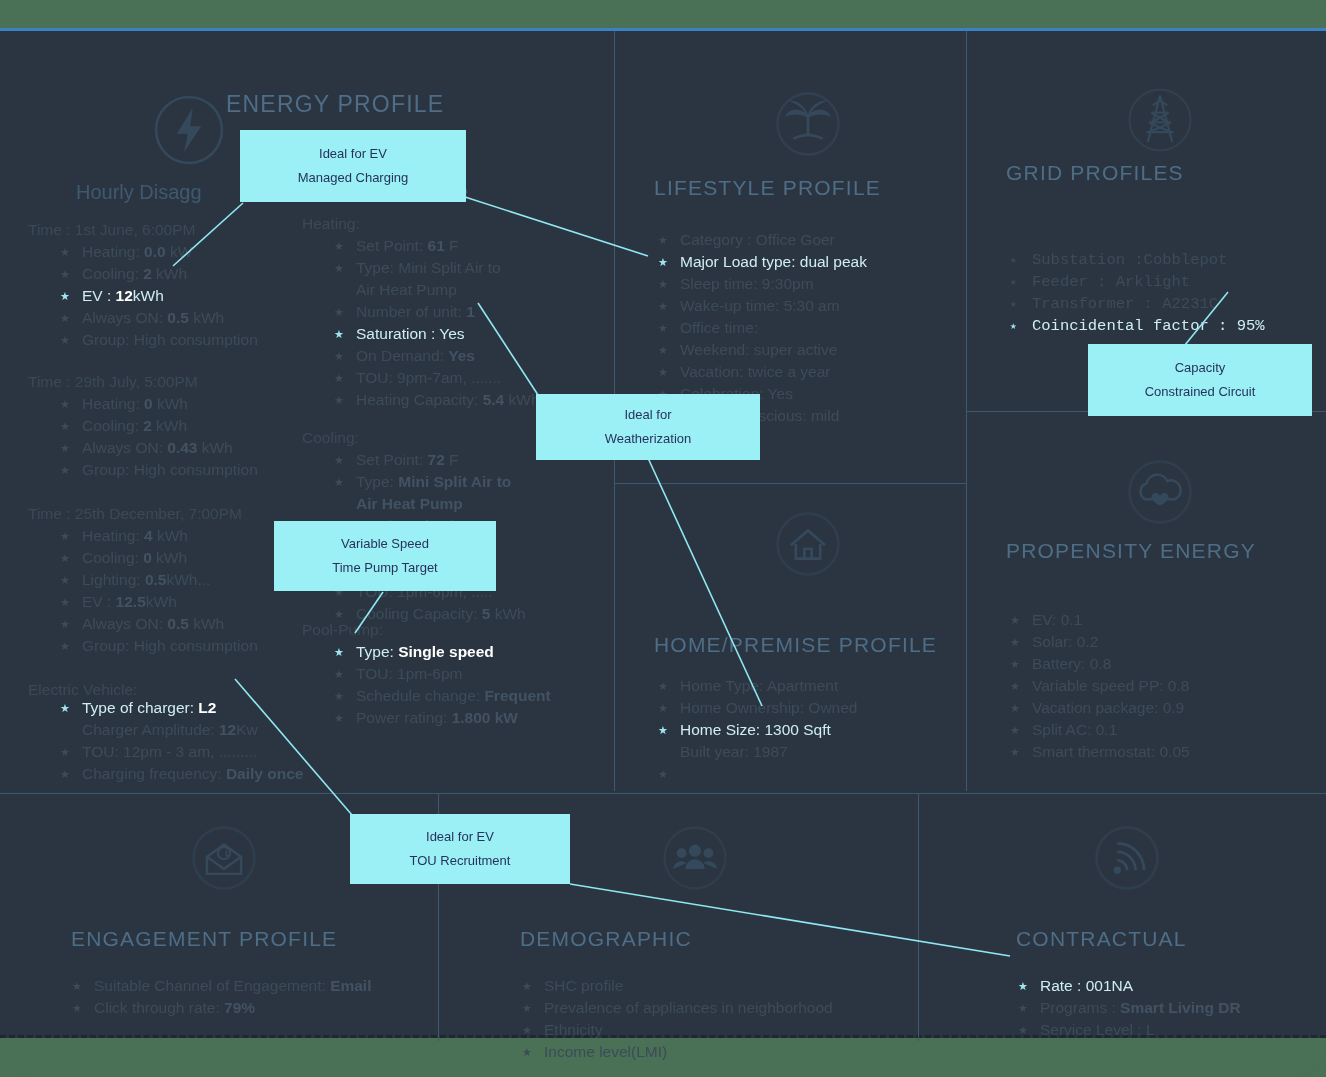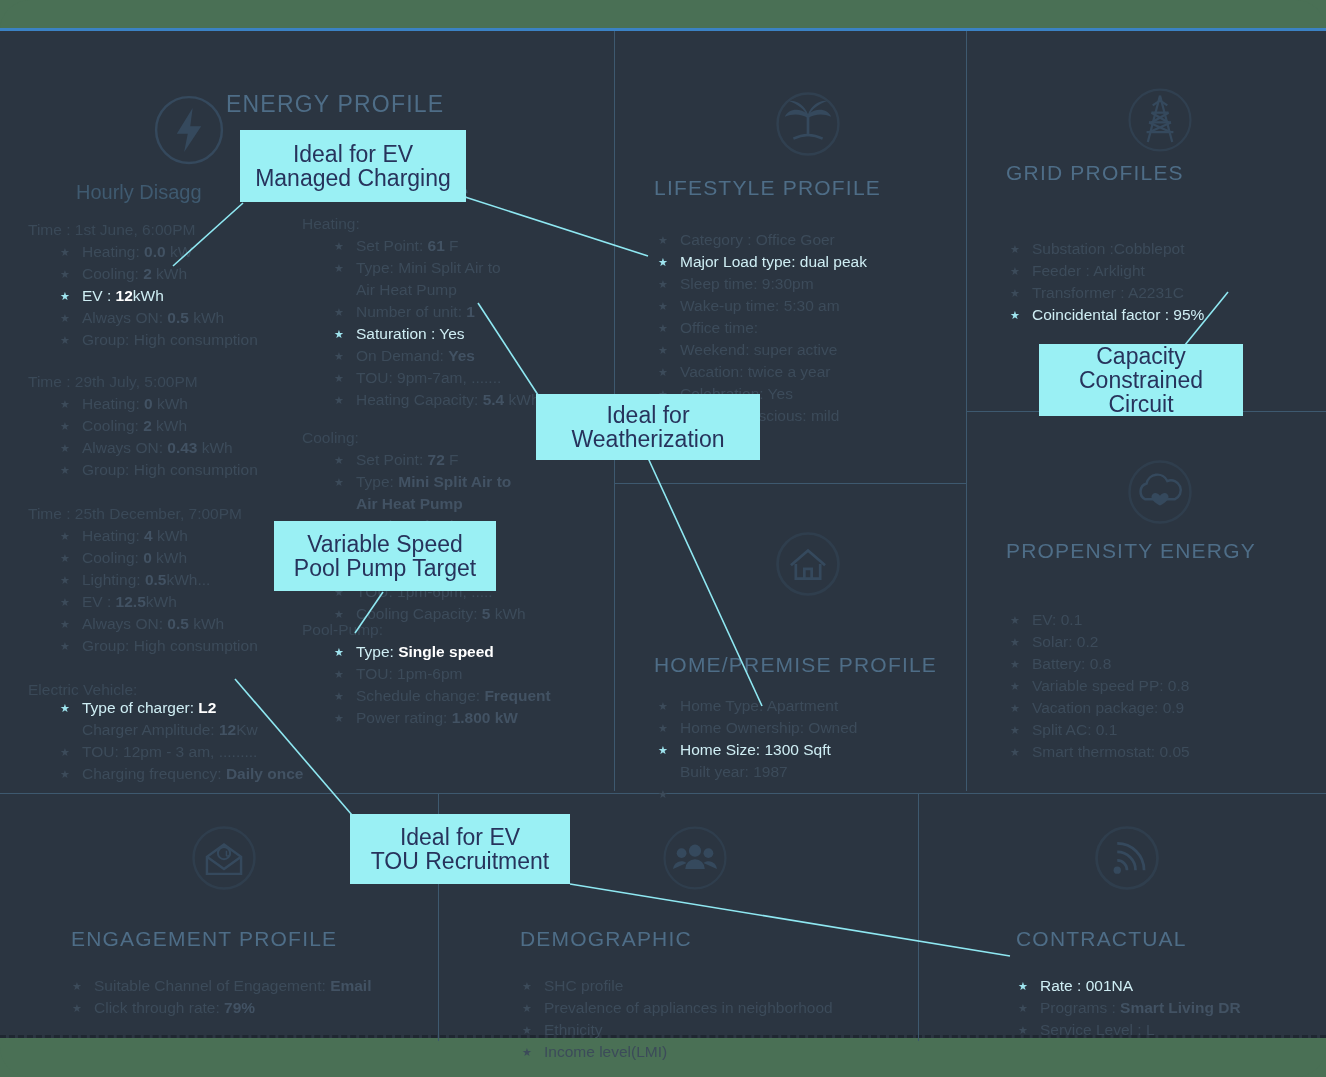--- a/index.html
+++ b/index.html
@@ -88,21 +88,21 @@
     line-height: 22px;
     color: #3a4958;
     white-space: nowrap;
   }
 
   
   .callout {
     position: absolute;
     background: #9af0f4;
     color: #27335c;
-    font-size: 23px;
+    font-size: 13px;
     line-height: 24px;
     text-align: center;
     display: flex;
     align-items: center;
     justify-content: center;
     z-index: 30;
     padding: 6px 10px;
   }
   .callout span { display: block; }
 
@@ -240,21 +240,21 @@
       <div class="card-icon" style="left:155px; top:50px;">
         <svg viewBox="0 0 64 64" fill="none" stroke="#3f5d79" stroke-width="1.8">
           <circle cx="32" cy="32" r="25" opacity="0.55"></circle>
           <path d="M32 12 L22 50 M32 12 L42 50"></path>
           <path d="M25 26 H39 M23 34 H41 M21 42 H43"></path>
           <path d="M25 26 L39 34 M39 26 L25 34 M23 34 L41 42 M41 34 L23 42"></path>
           <path d="M26 20 L32 16 L38 20"></path>
         </svg>
       </div>
       <div class="card-title" style="left:40px; top:130px;">GRID PROFILES</div>
-      <ul class="blist" style="left:40px; top:207px;">
+      <ul class="blist" style="left:40px; top:218px;font-family:Liberation Mono, monospace;">
         <li>Substation :Cobblepot</li>
         <li>Feeder : Arklight</li>
         <li>Transformer : A2231C</li>
         <li class="hl">Coincidental factor : 95%</li>
       </ul>
     </div>
 
     <div class="card" style="left:966px; top:380px; width:360px; height:382px;">
       <div class="card-icon" style="left:155px; top:42px;">
         <svg viewBox="0 0 64 64" fill="none" stroke="#3f5d79" stroke-width="2">
@@ -268,21 +268,21 @@
         <li>EV: 0.1</li>
         <li>Solar: 0.2</li>
         <li>Battery: 0.8</li>
         <li>Variable speed PP: 0.8</li>
         <li>Vacation package: 0.9</li>
         <li>Split AC: 0.1</li>
         <li>Smart thermostat: 0.05</li>
       </ul>
     </div>
 
-    <div class="card" style="left:614px; top:452px; width:352px; height:310px;">
+    <div class="card" style="left:614px; top:432px; width:352px; height:310px;">
       <div class="card-icon" style="left:155px; top:42px;">
         <svg viewBox="0 0 64 64" fill="none" stroke="#3f5d79" stroke-width="2.2">
           <circle cx="32" cy="32" r="25" opacity="0.45"></circle>
           <path d="M18 33 L32 21 L46 33"></path>
           <path d="M22 32 V44 H42 V32"></path>
           <path d="M29 44 V36 H35 V44"></path>
         </svg>
       </div>
       <div class="card-title" style="left:40px; top:170px;">HOME/PREMISE PROFILE</div>
       <ul class="blist" style="left:40px; top:212px;">
@@ -376,31 +376,31 @@
     </div>
   </div>
 
   <div class="callout" style="left:536px; top:394px; width:224px; height:66px;">
     <div>
       <span>Ideal for</span>
       <span>Weatherization</span>
     </div>
   </div>
 
-  <div class="callout" style="left:1039px; top:344px; width:204px; height:72px;">
+  <div class="callout" style="left:1088px; top:344px; width:224px; height:72px;">
     <div>
       <span>Capacity</span>
       <span>Constrained Circuit</span>
     </div>
   </div>
 
   <div class="callout" style="left:274px; top:521px; width:222px; height:70px;">
     <div>
       <span>Variable Speed</span>
-      <span>Pool Pump Target</span>
+      <span>Time Pump Target</span>
     </div>
   </div>
 
   <div class="callout" style="left:350px; top:814px; width:220px; height:70px;">
     <div>
       <span>Ideal for EV</span>
       <span>TOU Recruitment</span>
     </div>
   </div>
 </div>

